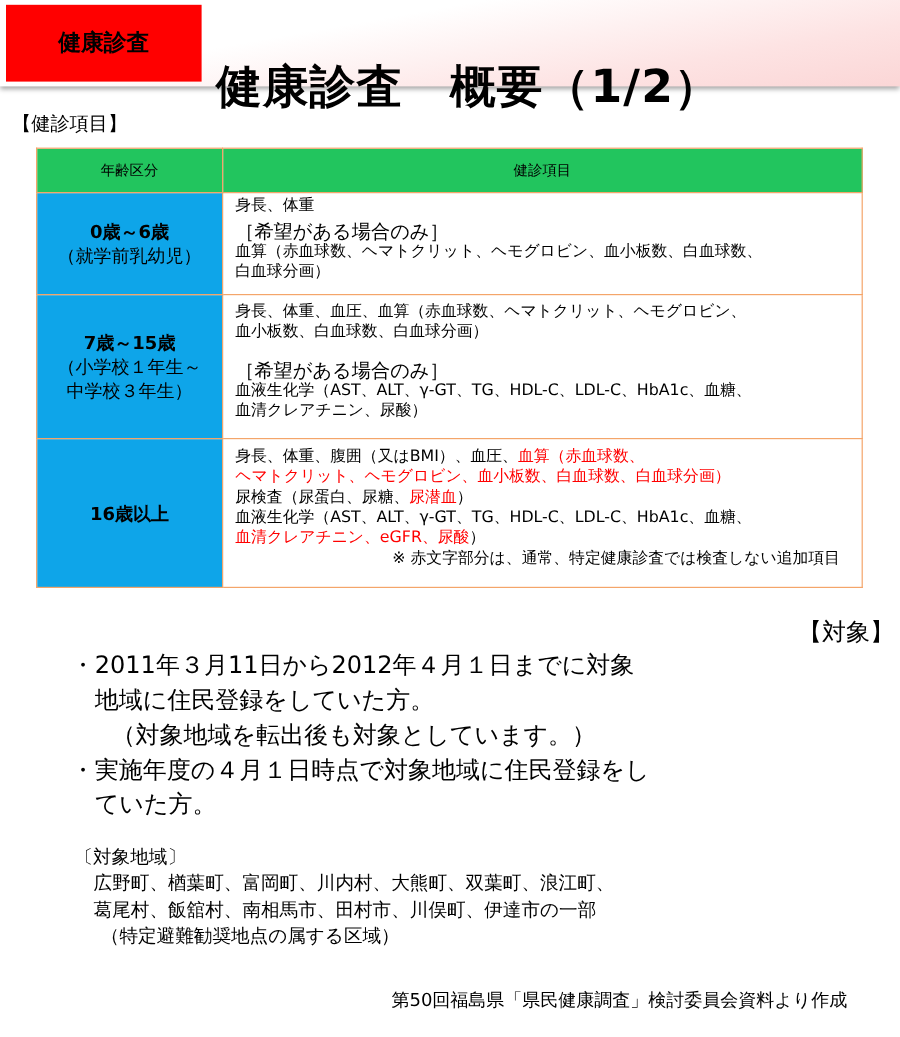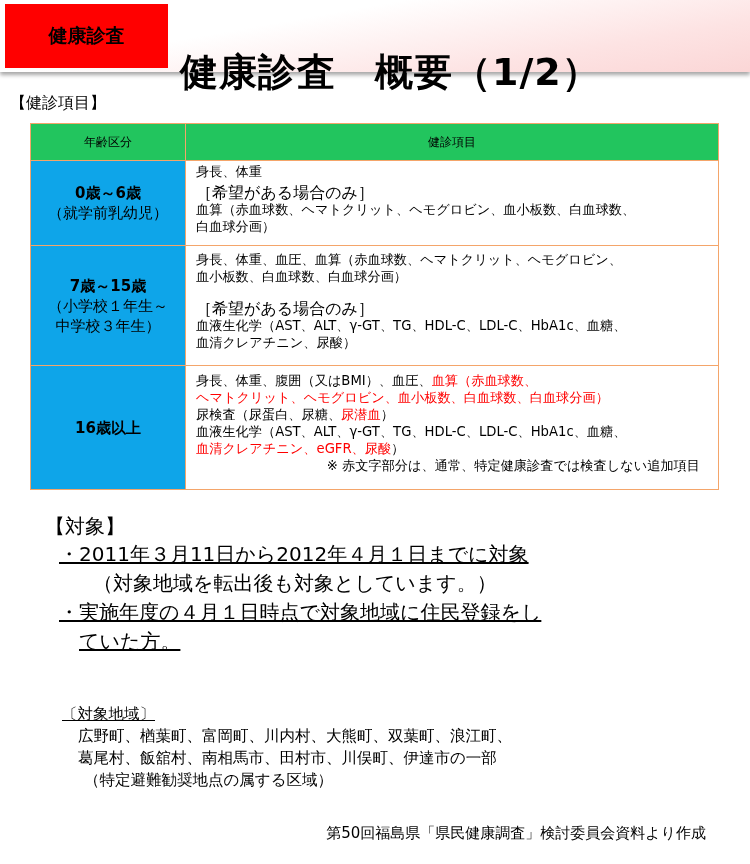--- a/index.html
+++ b/index.html
@@ -49,25 +49,25 @@
   }
   .note-small { font-size: 16px; line-height: 16px; display: block; }
   .gap6 { display: block; height: 5px; }
   .gap16 { display: block; height: 16px; }
   .red { color: #ff0000; }
   .footnote { display: block; text-align: right; padding-right: 10px; }
 
   .target {
     position: absolute; left: 45px; top: 512px; width: 700px;
   }
-  .target .h { font-size: 20px; line-height: 28px; }
-  .target .bullet { font-size: 20px; line-height: 29px; padding-left: 34px; text-indent: -20px; text-decoration: underline; }
+  .target .h { font-size: 20px; line-height: 28px; text-align: right; }
+  .target .bullet { font-size: 20px; line-height: 29px; padding-left: 34px; text-indent: -20px; }
   .target .paren { font-size: 20px; line-height: 29px; padding-left: 48px; }
   .areas { position: absolute; left: 62px; top: 703px; width: 680px; font-size: 15.5px; line-height: 22px; }
-  .areas .lbl { display: block; text-decoration: underline; }
+  .areas .lbl { display: block; }
   .areas .line { display: block; padding-left: 16px; }
   .areas .line2 { display: block; padding-left: 22px; }
   .source { position: absolute; right: 44px; top: 822px; font-size: 15px; line-height: 22px; }
 </style>
 </head>
 <body>
 
 <div class="header">
   <div class="header-badge">健康診査</div>
   <div class="header-title">健康診査　概要（1/2）</div>
@@ -127,20 +127,21 @@
         <span class="footnote">※ 赤文字部分は、通常、特定健康診査では検査しない追加項目</span>
       </td>
     </tr>
   </tbody>
 </table>
 
 <div class="target">
   <div class="h">【対象】</div>
   <div class="bullet">
     <div>・2011年３月11日から2012年４月１日までに対象</div>
+    <div style="padding-left:20px">地域に住民登録をしていた方。</div>
   </div>
   <div class="paren">（対象地域を転出後も対象としています。）</div>
   <div class="bullet">
     <div>・実施年度の４月１日時点で対象地域に住民登録をし</div>
     <div style="padding-left:20px">ていた方。</div>
   </div>
 </div>
 
 <div class="areas">
   <span class="lbl">〔対象地域〕</span>

